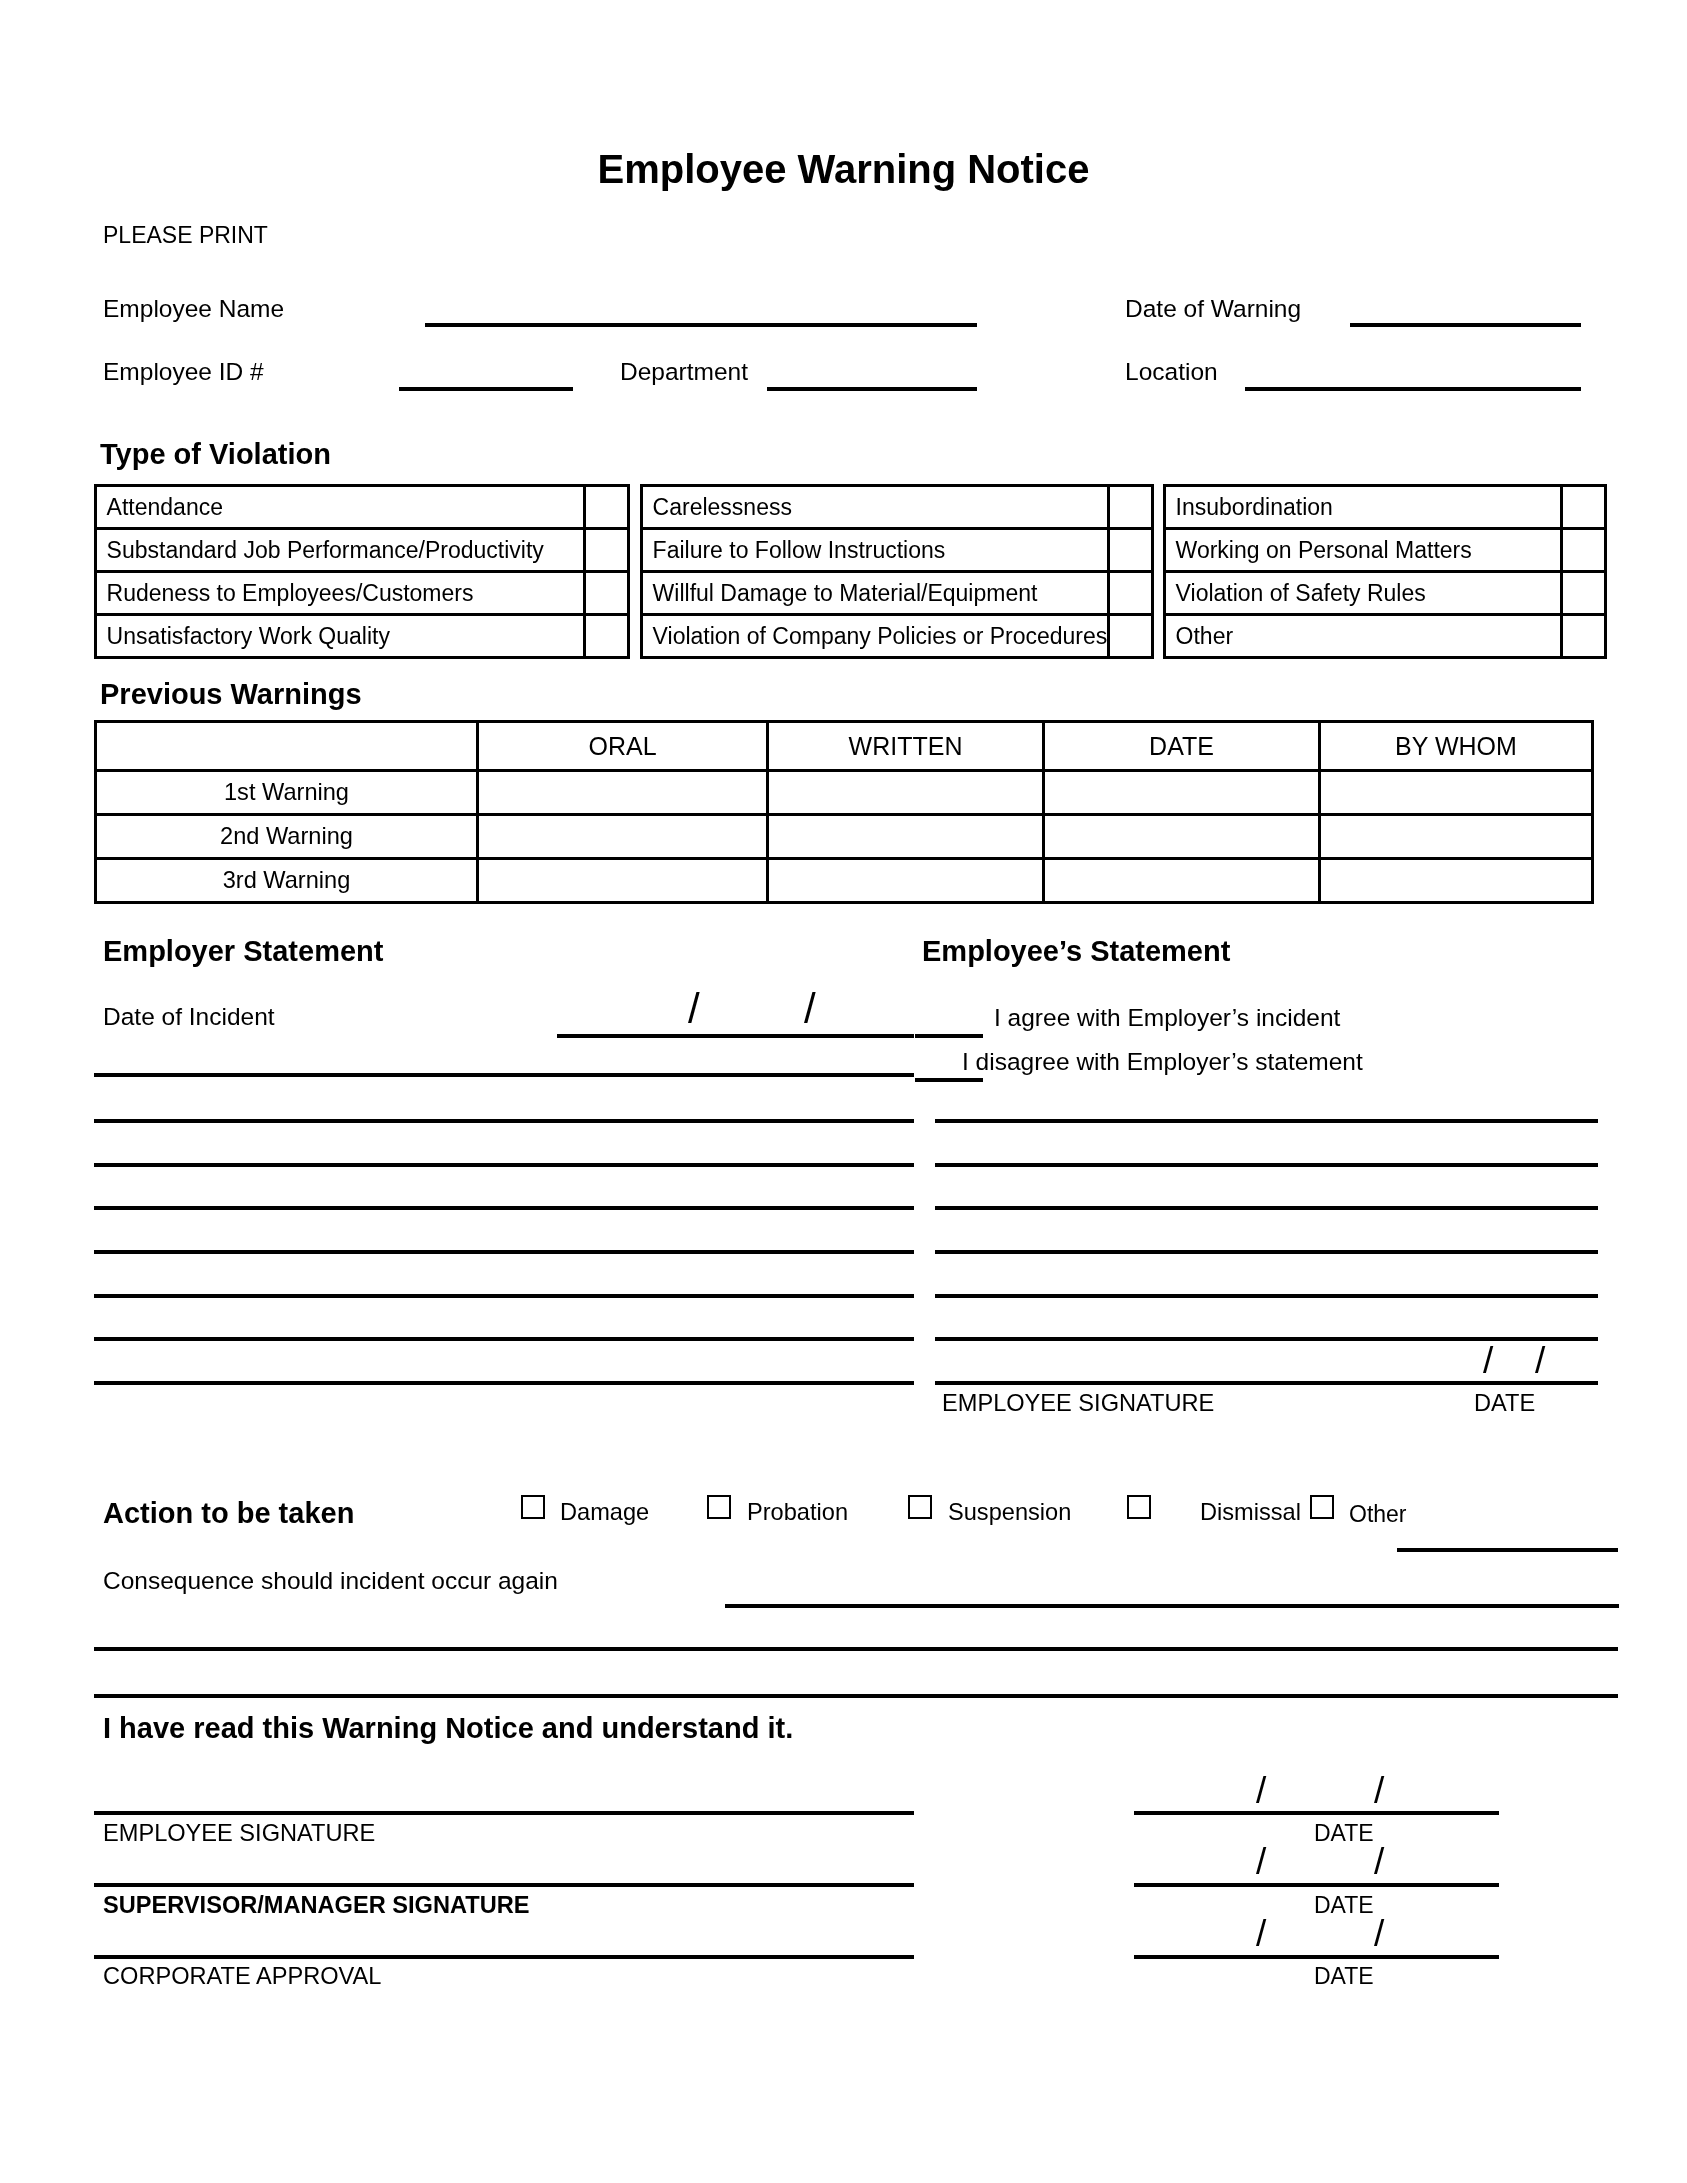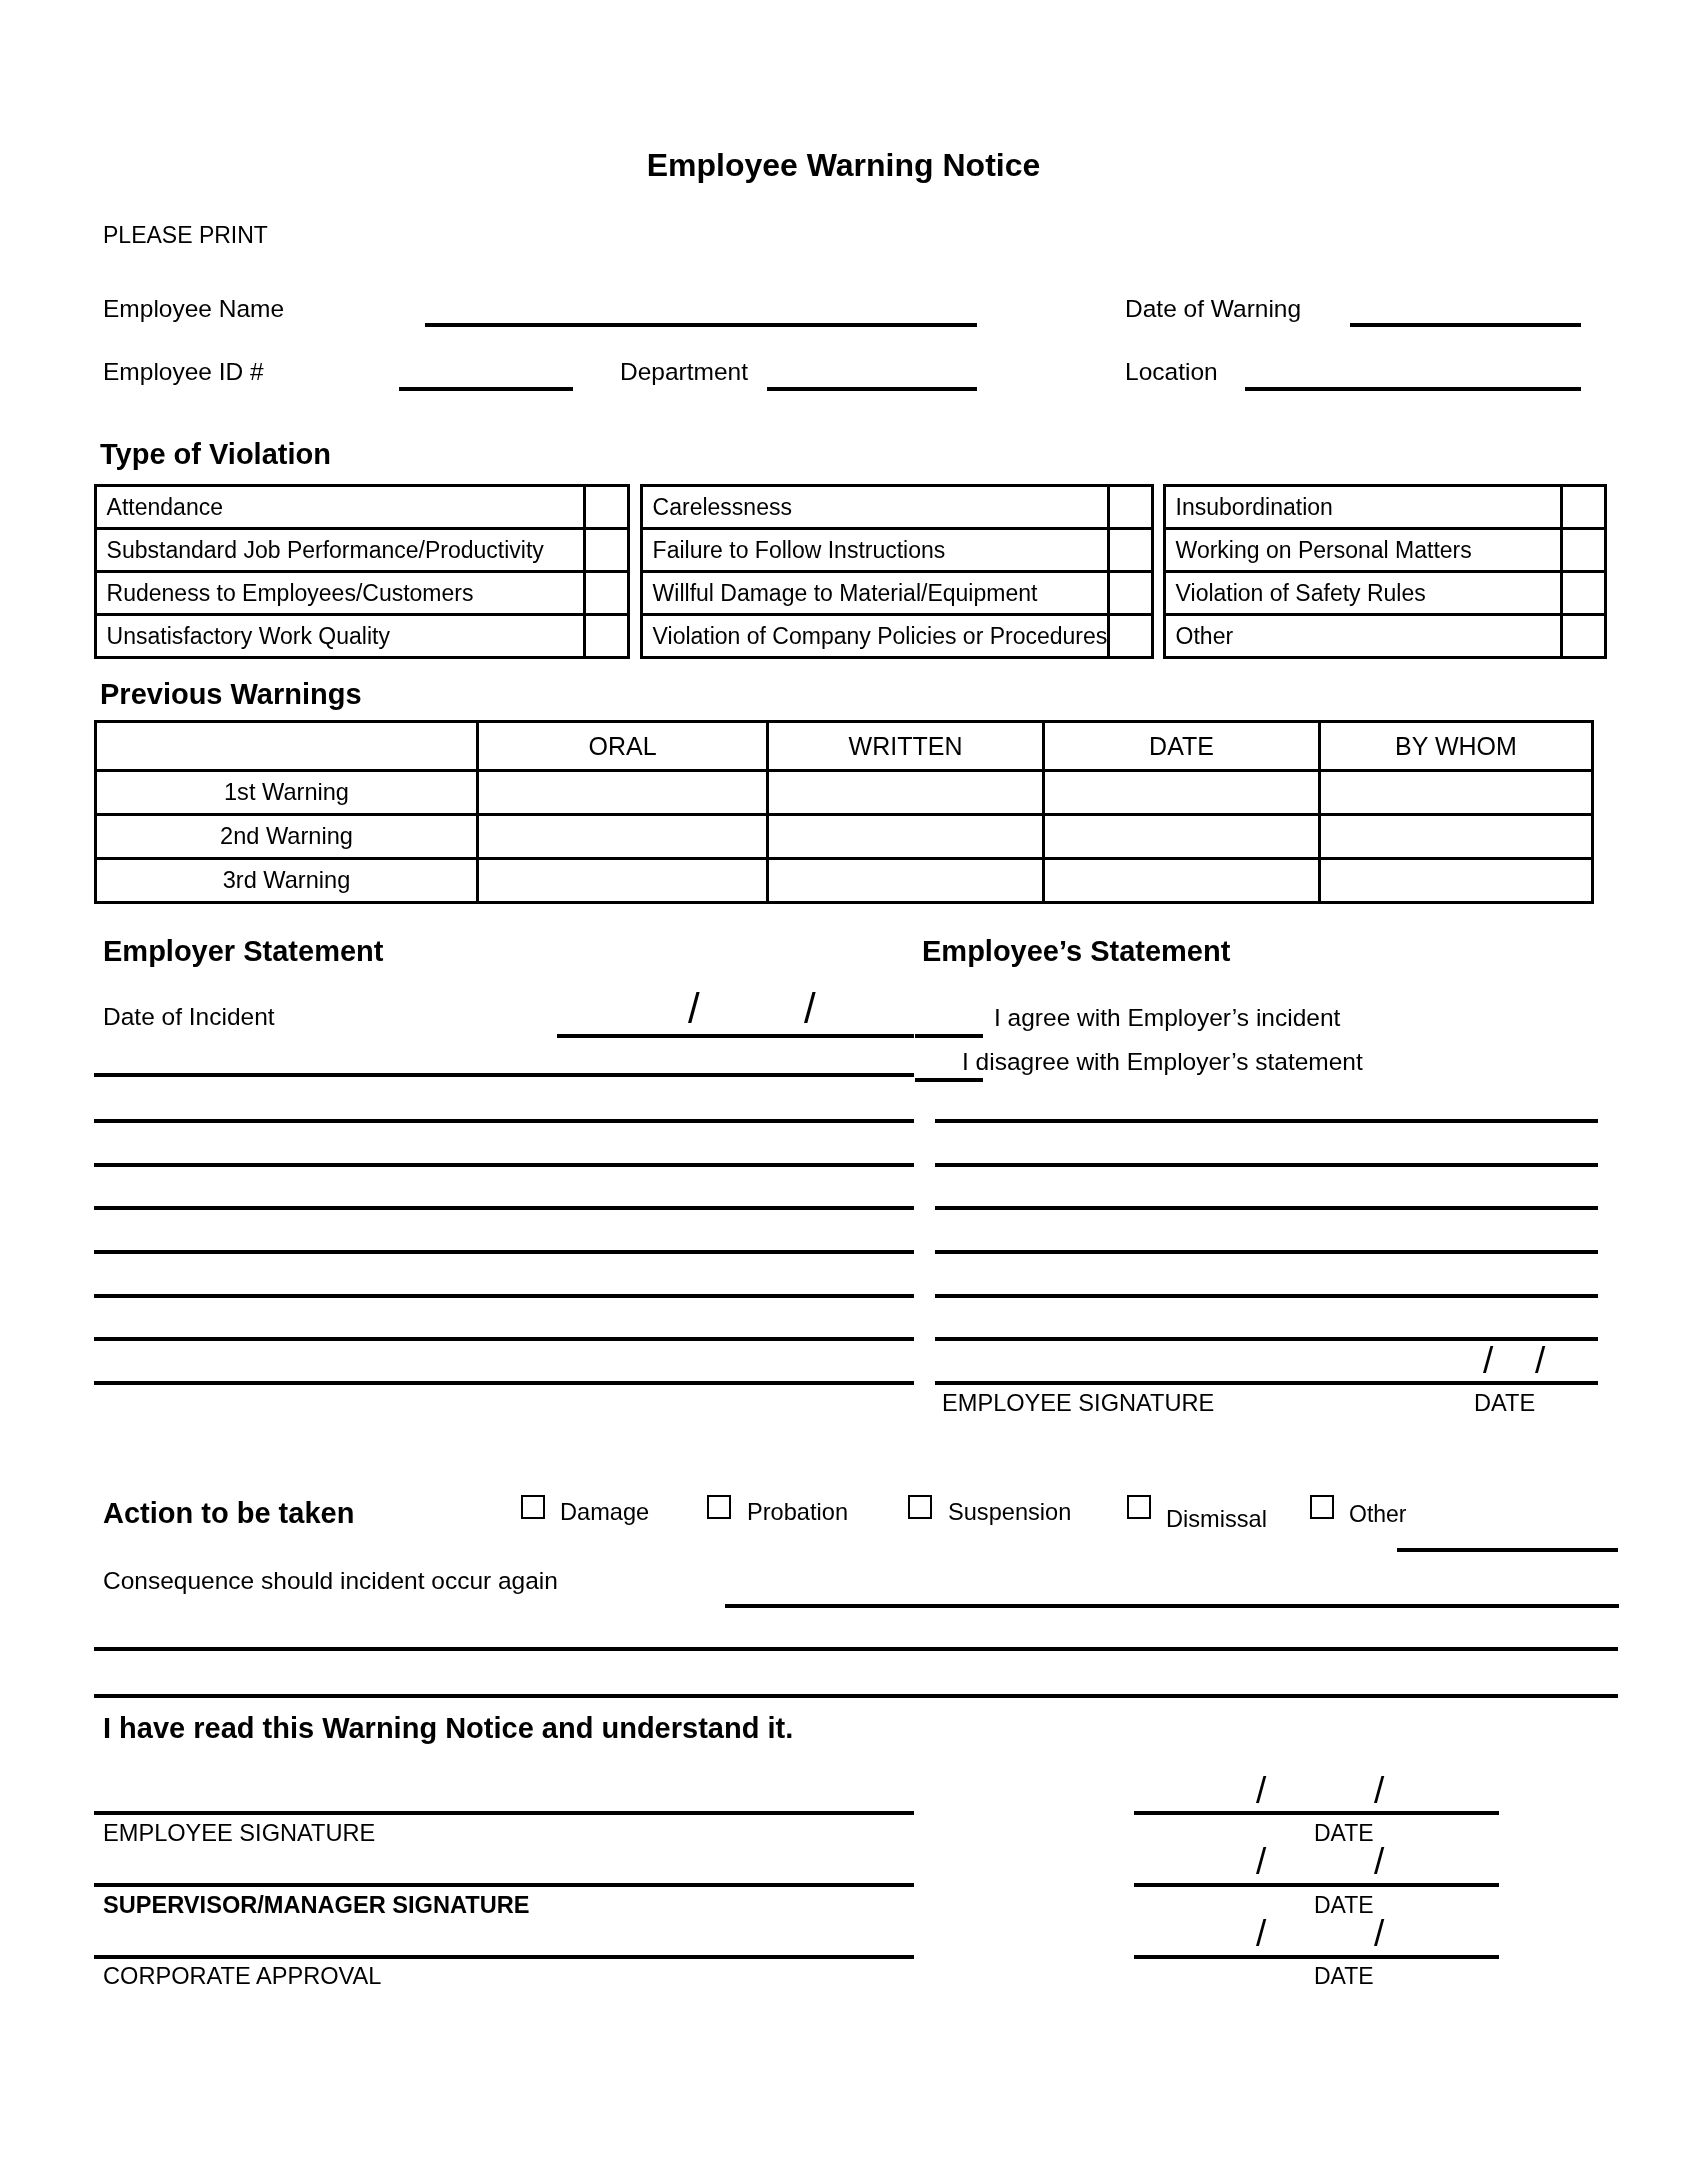--- a/index.html
+++ b/index.html
@@ -12,21 +12,21 @@
     color: #000000;
     font-family: "Liberation Sans", "DejaVu Sans", sans-serif;
     overflow: hidden;
   }
   .abs { position: absolute; white-space: nowrap; }
   .line { position: absolute; height: 3.5px; background: #000; }
   .h33 { font-size: 29px; font-weight: bold; }
   .t28 { font-size: 24.5px; }
   .t27 { font-size: 23.6px; }
   .t26 { font-size: 23px; }
-  .title { font-size: 32px; font-weight: bold; text-align: center; width: 100%; }
+  .title { font-size: 40px; font-weight: bold; text-align: center; width: 100%; }
   .slash { position: absolute; font-size: 37px; color: #000; }
   .slash-big { position: absolute; font-size: 42px; color: #000; }
 
   table { border-collapse: collapse; position: absolute; table-layout: fixed; }
   td { border: 3.5px solid #000; font-size: 23px; vertical-align: middle; overflow: hidden; white-space: nowrap; }
 
   .vtable td { height: 43px; padding-left: 9.6px; }
   .vtable td.vcb { padding: 0; }
 
   .wtable td { text-align: center; padding: 0; }
@@ -216,21 +216,21 @@
 
 
   <div class="abs h33" style="left:103px; top:1497px;">Action to be taken</div>
   <div class="cbox" style="left:521px; top:1495px;"></div>
   <div class="abs t27" style="left:560px; top:1499px;">Damage</div>
   <div class="cbox" style="left:707px; top:1495px;"></div>
   <div class="abs t27" style="left:747px; top:1499px;">Probation</div>
   <div class="cbox" style="left:908px; top:1495px;"></div>
   <div class="abs t27" style="left:948px; top:1499px;">Suspension</div>
   <div class="cbox" style="left:1127px; top:1495px;"></div>
-  <div class="abs t27" style="left:1166px; top:1499px;margin-top:7px;">Dismissal</div>
+  <div class="abs t27" style="left:1200px; top:1499px;">Dismissal</div>
   <div class="cbox" style="left:1310px; top:1495px;"></div>
   <div class="abs t26" style="left:1349px; top:1501px;">Other</div>
   <div class="line" style="left:1397px; top:1548px; width:221px;"></div>
 
   <div class="abs t28" style="left:103px; top:1567px;">Consequence should incident occur again</div>
   <div class="line" style="left:725px; top:1604px; width:894px;"></div>
   <div class="line" style="left:94px; top:1647px; width:1524px;"></div>
   <div class="line" style="left:94px; top:1694px; width:1524px;"></div>
 
   <div class="abs h33" style="left:103px; top:1712px;">I have read this Warning Notice and understand it.</div>

